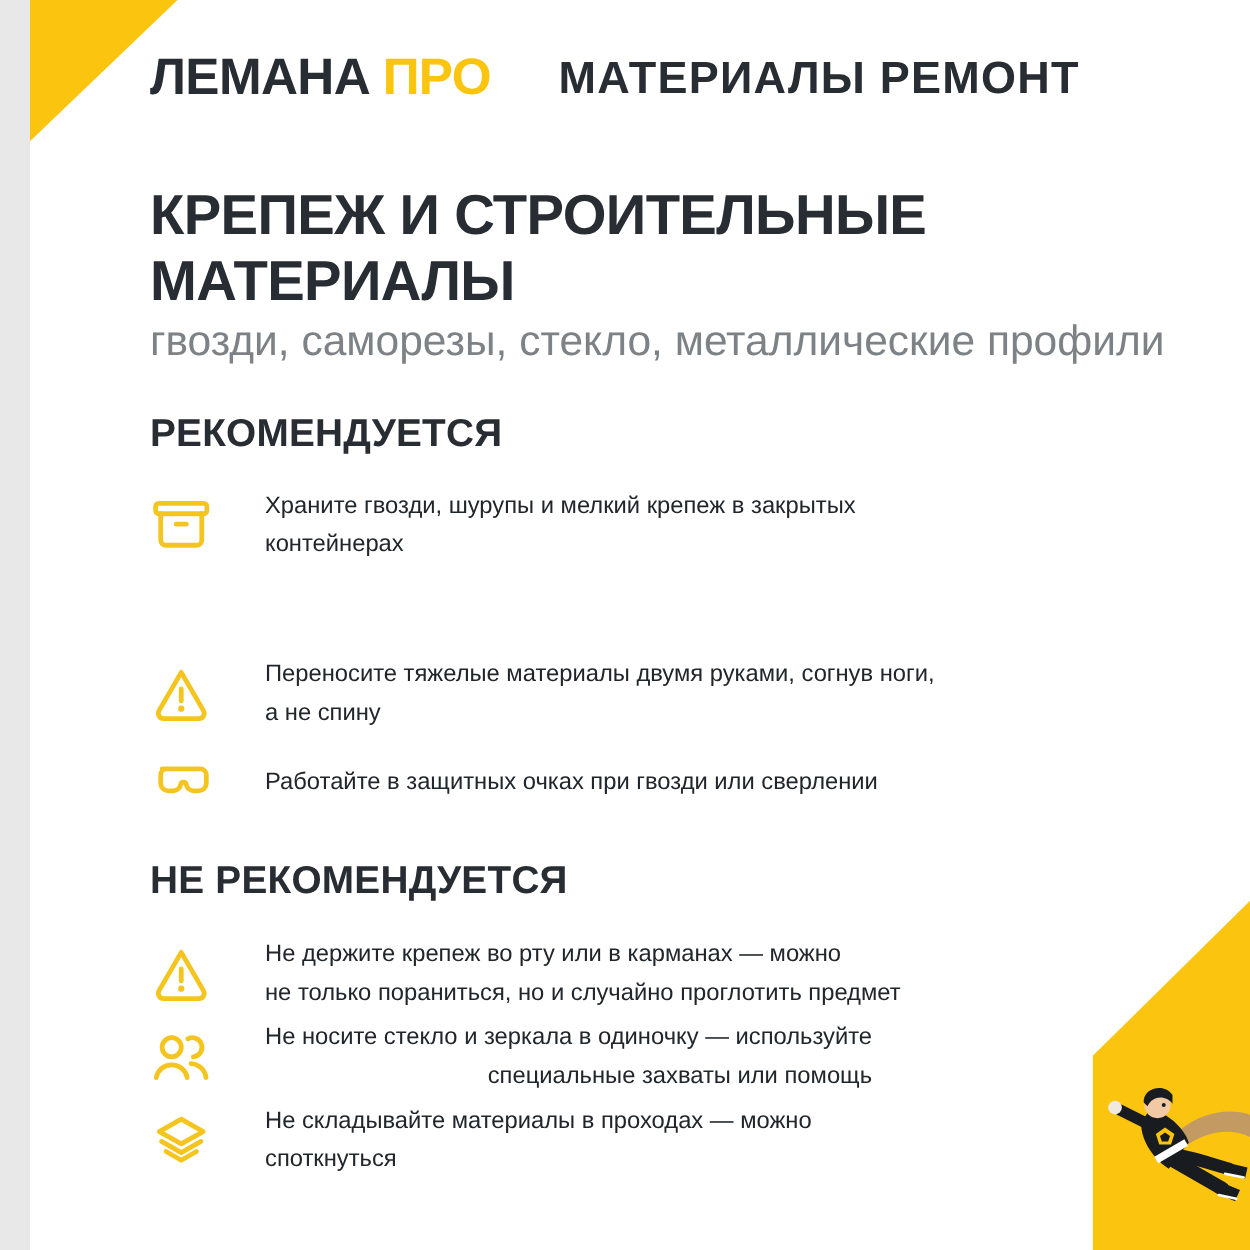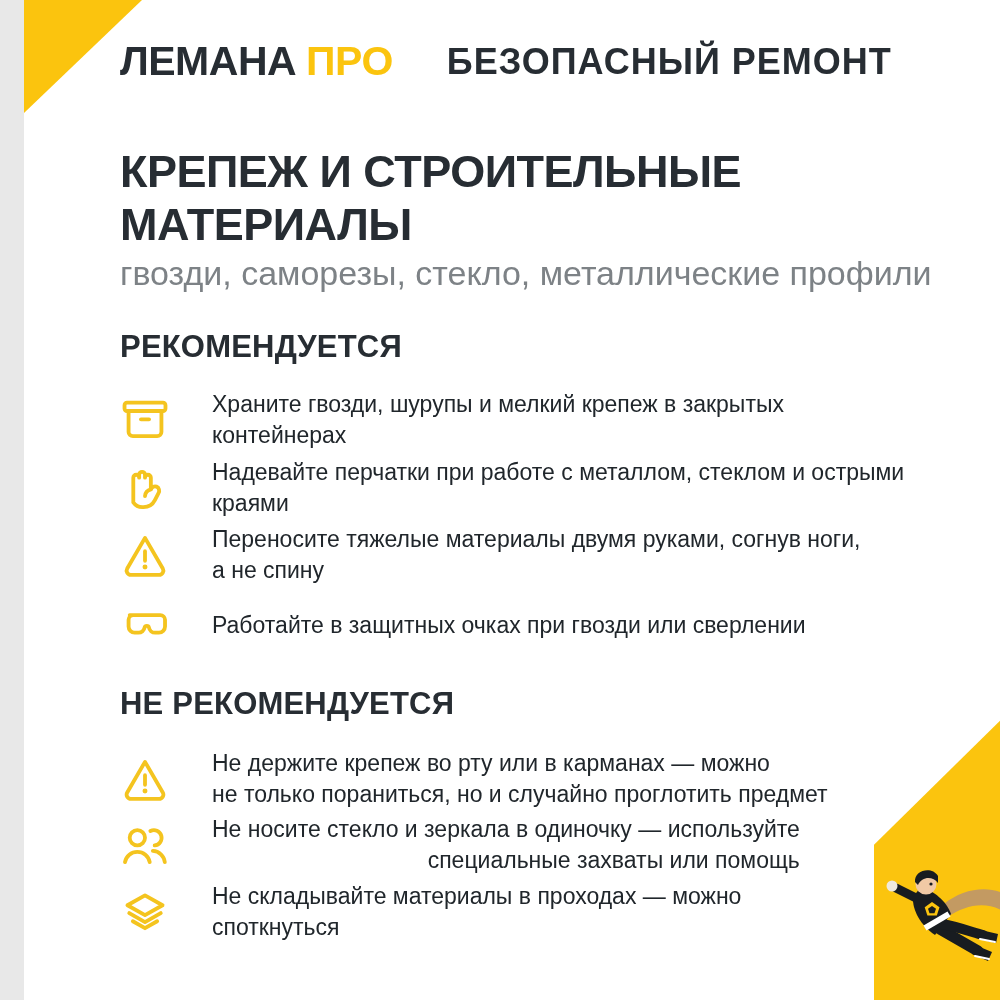--- a/index.html
+++ b/index.html
@@ -71,67 +71,57 @@
   .row{
     position:absolute;left:94px;width:810px;height:66px;
     display:flex;align-items:center;gap:40px;
   }
   .row .item-icon{
     flex:0 0 54px;width:54px;height:54px;color:var(--icon);
     display:flex;align-items:center;justify-content:center;
   }
   .row .item-icon svg{width:54px;height:54px;display:block;}
   .row .item-text{
-    font-size:23px;line-height:31px;color:var(--body);
+    font-size:19px;line-height:31px;color:var(--body);
     white-space:pre-line;
   }
   .r1{top:387px;} .r2{top:455px;} .r3{top:522px;} .r4{top:592px;}
   .n1{top:746px;} .n2{top:812px;text-align:right;} .n3{top:879px;}
 </style>
 </head>
 <body>
 
 <div class="page">
 
   <div class="corner-tl"></div>
   <div class="corner-br"></div>
 
   <div class="brand-row">
     <div class="logo"><span>ЛЕМАНА</span><span class="pro">ПРО</span></div>
-    <div class="program-title">БЕЗОПАСНЫЙ РЕМОНТ</div>
+    <div class="program-title">МАТЕРИАЛЫ РЕМОНТ</div>
   </div>
 
   <h1 class="title">КРЕПЕЖ И СТРОИТЕЛЬНЫЕ
 МАТЕРИАЛЫ</h1>
   <div class="subtitle">гвозди, саморезы, стекло, металлические профили</div>
 
   <h2 class="section-heading rec-heading">РЕКОМЕНДУЕТСЯ</h2>
 
   <div class="row r1">
     <span class="item-icon">
       <svg viewBox="0 0 24 24" fill="none" stroke="currentColor" stroke-width="1.7" stroke-linecap="round" stroke-linejoin="round">
         <rect x="2.9" y="4.3" width="18.2" height="3.7" rx="1.1"></rect>
         <path d="M4.7 8v9.3a1.9 1.9 0 0 0 1.9 1.9h10.8a1.9 1.9 0 0 0 1.9-1.9V8"></path>
         <path d="M10.2 11.7h3.6"></path>
       </svg>
     </span>
     <div class="item-text">Храните гвозди, шурупы и мелкий крепеж в закрытых
 контейнерах</div>
   </div>
 
-  <div class="row r2">
-    <span class="item-icon">
-      <svg viewBox="0 0 24 24" fill="none" stroke="currentColor" stroke-width="1.7" stroke-linecap="round" stroke-linejoin="round">
-        <path d="M6.8 14V7.4a1.3 1.3 0 0 1 2.6 0V6.1a1.3 1.3 0 0 1 2.6 0v1.3a1.3 1.3 0 0 1 2.6 0v5.2c.5-1 1.5-1.6 2.5-1.2 1.2.5 1.5 1.8.9 2.9l-1.6 3.1a5.7 5.7 0 0 1-5.1 3.1h-.5a4.9 4.9 0 0 1-4-2.1z"></path>
-        <path d="M14.6 12.6c-1.5.4-2.5 1.6-2.6 3"></path>
-      </svg>
-    </span>
-    <div class="item-text">Надевайте перчатки при работе с металлом, стеклом и острыми
-краями</div>
-  </div>
 
   <div class="row r3">
     <span class="item-icon">
       <svg viewBox="0 0 24 24" fill="none" stroke="currentColor" stroke-width="1.7" stroke-linecap="round" stroke-linejoin="round">
         <path d="M12 4.4 19.9 18a1.9 1.9 0 0 1-1.65 2.85H5.75A1.9 1.9 0 0 1 4.1 18Z"></path>
         <path d="M12 10.3v4.3"></path>
         <circle cx="12" cy="17.3" r="1.1" fill="currentColor" stroke="none"></circle>
       </svg>
     </span>
     <div class="item-text">Переносите тяжелые материалы двумя руками, согнув ноги,

